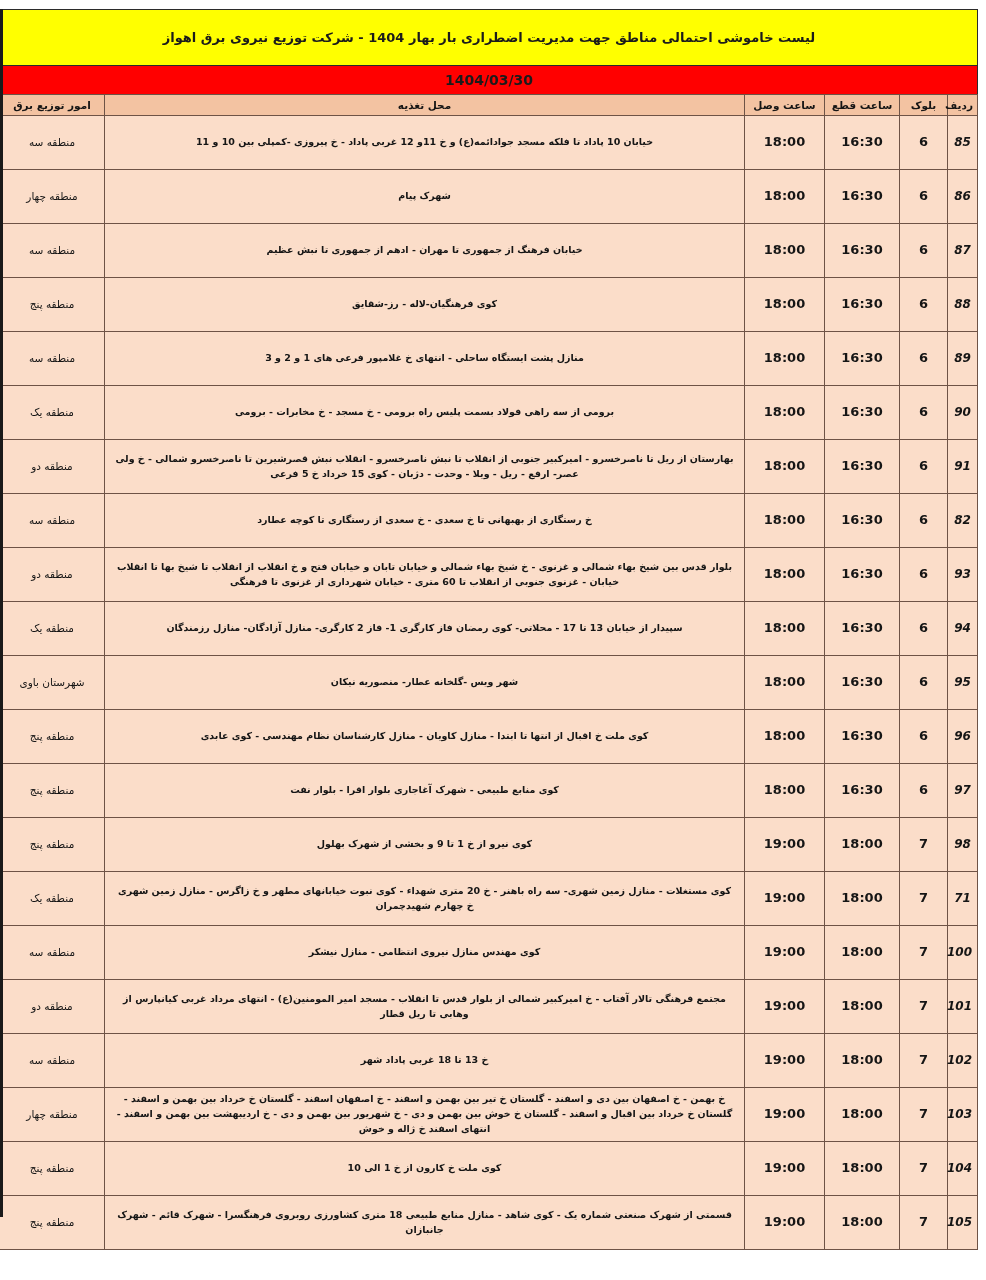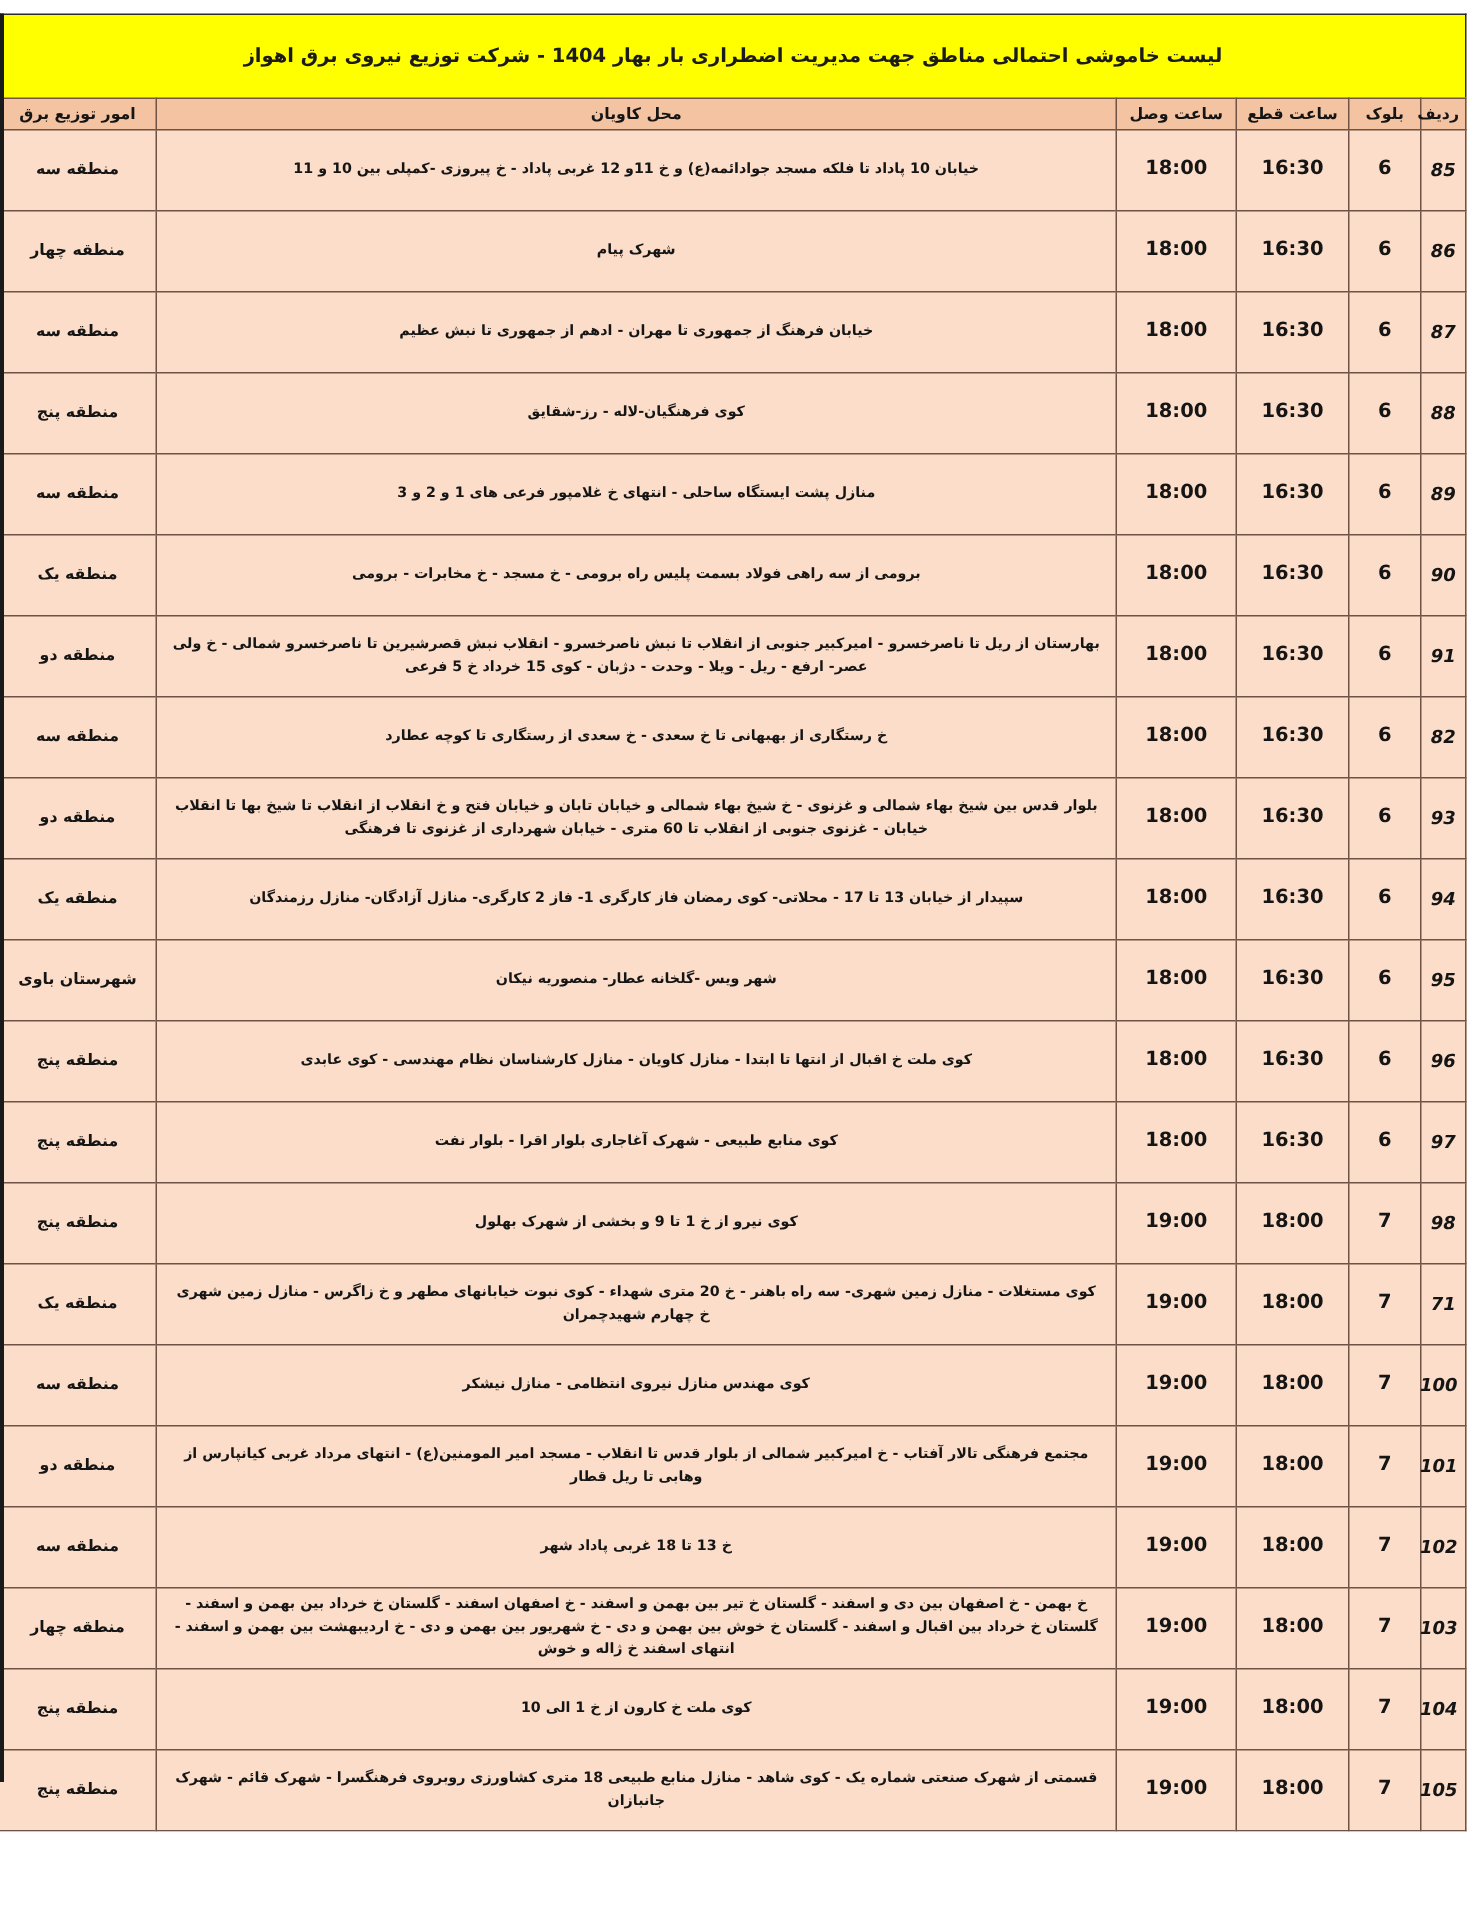--- a/index.html
+++ b/index.html
@@ -125,50 +125,53 @@
   }
   tbody tr td.mahal {
     font-size: 9.5px;
     font-weight: bold;
     text-align: center;
     padding: 3px 8px;
     margin-left: 24px;
   }
   tbody tr td.omur {
     font-size: 10.5px;
-    font-weight: bold;
+    font-weight: normal;
   }
 </style>
 </head>
 <body>
 
 <div class="page">
 
   <div class="banner">
     <div class="title-band">
       <span class="title-text">لیست خاموشی احتمالی مناطق جهت مدیریت اضطراری بار بهار 1404 - شرکت توزیع نیروی برق اهواز</span>
+    </div>
+    <div class="date-band">
+      <span class="date-text">1404/03/30</span>
     </div>
   </div>
 
   <table class="outage">
     <colgroup>
       <col class="c-radif">
         <col class="c-blok">
         <col class="c-ghat">
         <col class="c-vasl">
         <col class="c-mahal">
         <col class="c-omur">
     </colgroup>
     <thead>
       <tr>
         <th>ردیف</th>
         <th>بلوک</th>
         <th>ساعت قطع</th>
         <th>ساعت وصل</th>
-        <th>محل کاویان</th>
+        <th>محل تغذیه</th>
         <th>امور توزیع برق</th>
       </tr>
     </thead>
     <tbody id="outage-body">
         <tr>
           <td class="radif">85</td>
           <td class="blok">6</td>
           <td class="ghat">16:30</td>
           <td class="vasl">18:00</td>
           <td class="mahal">خیابان 10 پاداد تا فلکه مسجد جوادائمه(ع) و خ 11و 12 غربی پاداد - خ پیروزی -کمپلی بین 10 و 11</td>

